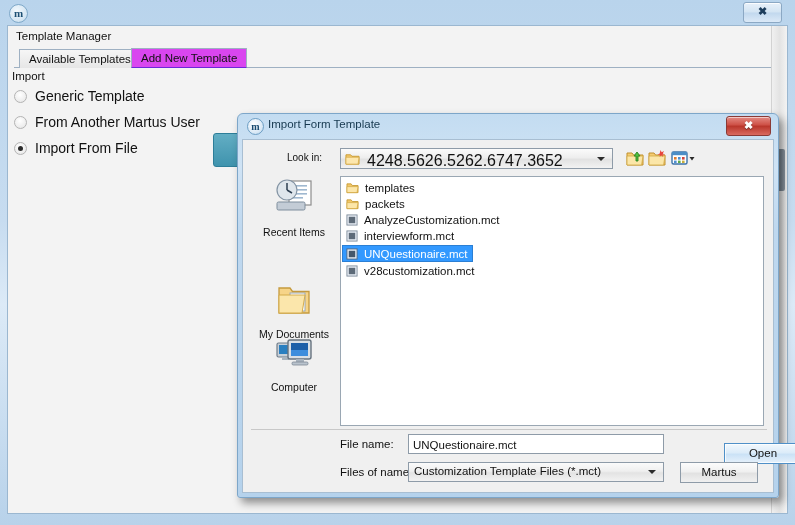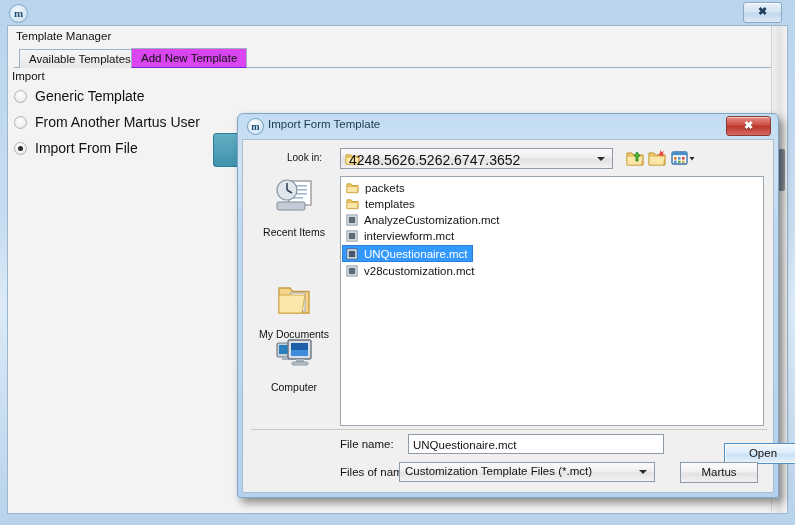--- a/index.html
+++ b/index.html
@@ -267,22 +267,22 @@
     border: 1px solid #8e9ba8;
     background: linear-gradient(180deg, #fbfbfb 0%, #eeeeee 45%, #e2e2e2 55%, #f2f2f2 100%);
     box-sizing: border-box;
   }
   #lookin-combo .folder-ico {
     position: absolute;
     left: 4px; top: 3px;
   }
   #lookin-combo .combo-value {
     position: absolute;
-    left: 8px; top: 3px;
-    font-size: 14px;
+    left: 26px; top: 3px;
+    font-size: 16px;
     color: #111;
     white-space: nowrap;
   }
   .combo-arrow {
     position: absolute;
     right: 7px; top: 50%;
     margin-top: -2px;
     width: 0; height: 0;
     border-left: 4px solid transparent;
     border-right: 4px solid transparent;
@@ -372,21 +372,21 @@
     font-family: "Liberation Sans", sans-serif;
   }
   #filetype-label {
     position: absolute;
     left: 97px; top: 326px;
     font-size: 11.5px;
     color: #111;
   }
   #filetype-combo {
     position: absolute;
-    left: 156px; top: 322px;
+    left: 165px; top: 322px;
     width: 256px; height: 20px;
     border: 1px solid #8e9ba8;
     background: linear-gradient(180deg, #fbfbfb 0%, #efefef 45%, #e3e3e3 55%, #f2f2f2 100%);
     box-sizing: border-box;
     text-decoration: underline;
   }
   #filetype-combo .combo-value {
     position: absolute;
     left: 5px; top: 2px;
     font-size: 11.5px;
@@ -566,29 +566,29 @@
       </div>
 
       <div id="file-list">
         <div style="height:3px;"></div>
 
         <div class="file-row">
           <svg width="13" height="12" viewBox="0 0 14 13">
             <path d="M1 2 L5.5 2 L6.8 3.8 L13 3.8 L13 11.5 L1 11.5 Z" fill="#f3c86a" stroke="#c4972f" stroke-width=".9"></path>
             <path d="M1 5 L13 5 L11.9 11.5 L1 11.5 Z" fill="#fce6a9" stroke="#d2a843" stroke-width=".8"></path>
           </svg>
-          <span class="fname">packets</span>
+          <span class="fname">templates</span>
         </div>
 
         <div class="file-row">
           <svg width="13" height="12" viewBox="0 0 14 13">
             <path d="M1 2 L5.5 2 L6.8 3.8 L13 3.8 L13 11.5 L1 11.5 Z" fill="#f3c86a" stroke="#c4972f" stroke-width=".9"></path>
             <path d="M1 5 L13 5 L11.9 11.5 L1 11.5 Z" fill="#fce6a9" stroke="#d2a843" stroke-width=".8"></path>
           </svg>
-          <span class="fname">templates</span>
+          <span class="fname">packets</span>
         </div>
 
         <div class="file-row">
           <svg width="12" height="12" viewBox="0 0 13 13">
             <rect x="1" y="1" width="11" height="11" fill="#e8eef5" stroke="#7f8c9b" stroke-width="1"></rect>
             <rect x="3" y="3" width="7" height="7" fill="#5d6a78"></rect>
           </svg>
           <span class="fname">AnalyzeCustomization.mct</span>
         </div>
 

